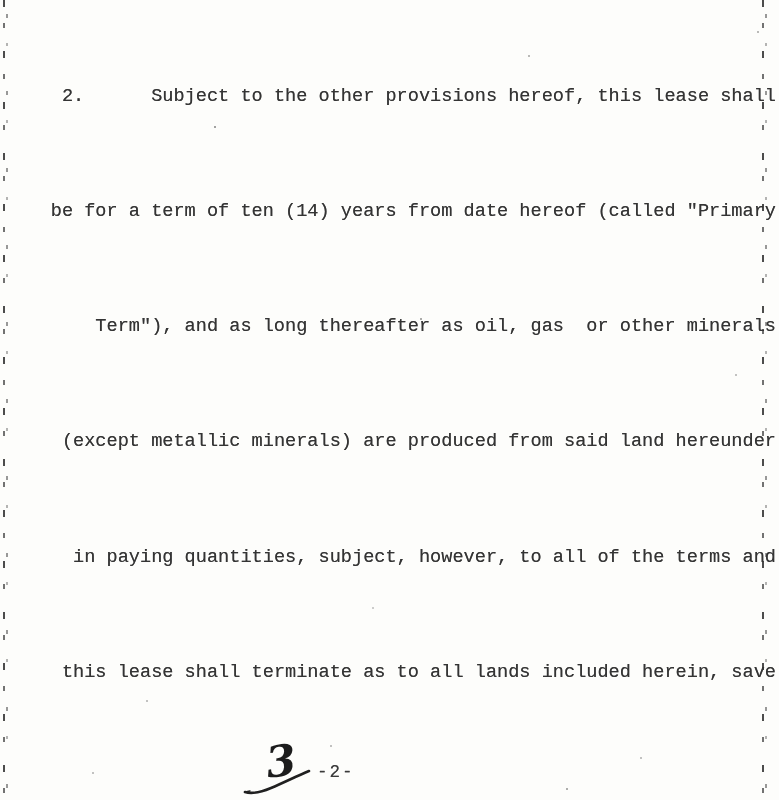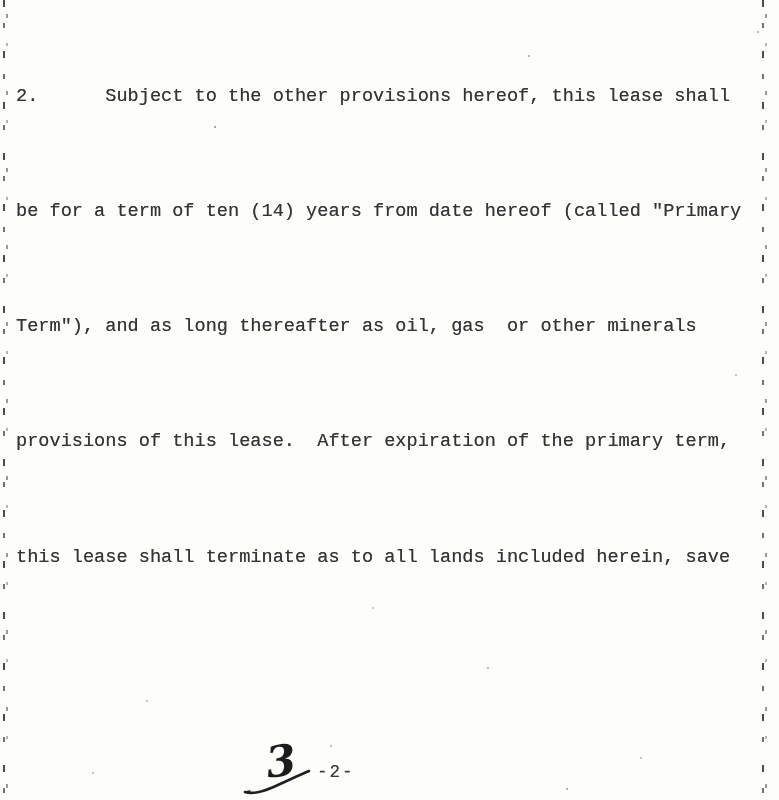--- a/index.html
+++ b/index.html
@@ -21,21 +21,21 @@
     left: 16px;
     top: 1px;
     width: 760px;
     color: #343434;
     font-size: 18.6px;
     line-height: 38.4px;
     white-space: pre;
     letter-spacing: 0px;
     text-shadow: 0 0 0.6px rgba(40,40,40,0.65);
   }
-  .typed-line { height: 38.4px; }
+  .typed-line { height: 38.4px; text-align: right; }
   
   .edge-marks {
     position: absolute;
     top: 0;
     height: 800px;
     width: 6px;
   }
   .edge-left { left: 2px; }
   .edge-right { left: 761px; }
   .edge-marks::before, .edge-marks::after {
@@ -117,21 +117,22 @@
 <div class="page">
 
   <div class="edge-marks edge-left"></div>
   <div class="edge-marks edge-right"></div>
   <div class="noise"></div>
 
   <div class="typed-block">
     <div class="typed-line">2.      Subject to the other provisions hereof, this lease shall</div>
     <div class="typed-line">be for a term of ten (14) years from date hereof (called "Primary</div>
     <div class="typed-line">Term"), and as long thereafter as oil, gas  or other minerals</div>
-    <div class="typed-line">provisions of this lease.  After expiration of the primary term,</div>
+    <div class="typed-line">(except metallic minerals) are produced from said land hereunder</div>
+    <div class="typed-line">in paying quantities, subject, however, to all of the terms and</div>
     <div class="typed-line">this lease shall terminate as to all lands included herein, save</div>
     
     
     
     
     
     
     
     
     

